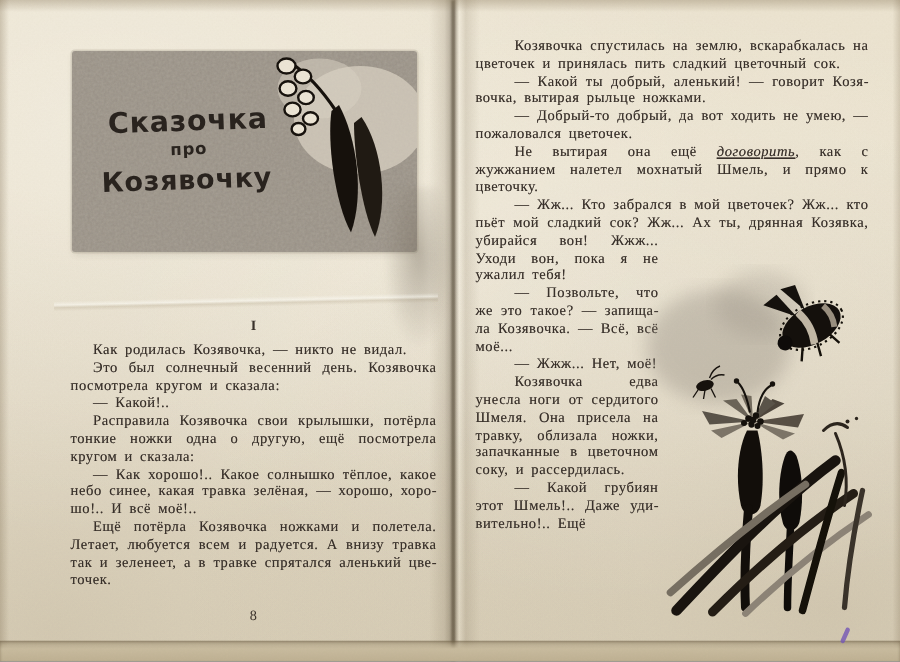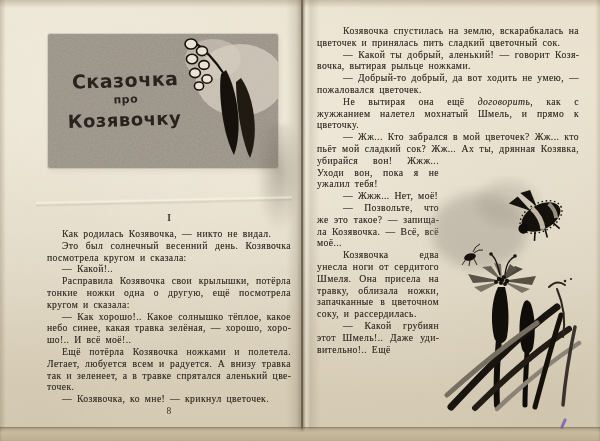--- a/index.html
+++ b/index.html
@@ -40,21 +40,21 @@
   
   .col p{margin:0;font-size:9.7px;line-height:11.8px;color:#38302a;text-align:justify;
     letter-spacing:.4px;word-spacing:2px;hyphens:auto;-webkit-hyphens:auto;
     text-shadow:0 0 .35px rgba(52,44,38,.55);}
   .lp-num{left:47px;top:213px;width:244px;text-align:center;font-size:9.5px;font-weight:bold;color:#3a322b;}
   .lp-text{left:47px;top:228px;width:244px;}
   .lp-text p{text-indent:15px;}
   .lp-pagenum{left:47px;top:406px;width:244px;text-align:center;font-size:9.5px;color:#3a322b;letter-spacing:.4px;}
   .rp-text{left:317px;top:25px;width:262px;}
   .rp-text p{text-indent:26px;}
-  .it{font-style:italic;}
+  .it{font-style:italic;text-decoration:underline;}
   .bee-float{float:right;width:150px;height:246px;margin:2px -16px 0 6px;position:relative;}
   .bee-float svg{position:absolute;left:0;top:0;}
 </style>
 </head>
 <body>
 
 <div class="photo">
 
   <div class="layer tb">
     <svg width="230" height="134" viewBox="0 0 230 134" xmlns="http://www.w3.org/2000/svg">
@@ -91,21 +91,20 @@
   </div>
 
   <div class="layer lp-num">I</div>
   <div class="layer lp-text col">
     <p>Как родилась Козявочка, — никто не видал.</p>
     <p>Это был солнечный весенний день. Козявочка по­смотрела кругом и сказала:</p>
     <p>— Какой!..</p>
     <p>Расправила Козявочка свои крылышки, потёрла тонкие ножки одна о другую, ещё посмотрела кругом и сказала:</p>
     <p>— Как хорошо!.. Какое солнышко тёплое, какое небо синее, какая травка зелёная, — хорошо, хоро­шо!.. И всё моё!..</p>
     <p>Ещё потёрла Козявочка ножками и полетела. Летает, любуется всем и радуется. А внизу травка так и зеленеет, а в травке спрятался аленький цве­точек.</p>
-    <p>— Козявочка, ко мне! — крикнул цветочек.</p>
   </div>
   <div class="layer lp-pagenum">8</div>
 
   <div class="layer rp-text col">
     <p>Козявочка спустилась на землю, вскарабкалась на цветочек и принялась пить сладкий цветочный сок.</p>
     <p>— Какой ты добрый, аленький! — говорит Козя­вочка, вытирая рыльце ножками.</p>
     <p>— Добрый-то добрый, да вот ходить не умею, — пожаловался цветочек.</p>
     <p><span>Не вытирая она ещё </span><span class="it">договорить</span><span>, как с жужжанием налетел мохнатый Шмель, и прямо к цветочку.</span></p>
     <p><span>— Жж... Кто забрался в мой цветочек? Жж... кто пьёт мой сладкий сок? Жж... Ах ты, дрянная </span><span class="bee-float">
           <svg width="150" height="252" viewBox="0 0 150 252" xmlns="http://www.w3.org/2000/svg">
@@ -164,22 +163,22 @@
           <path d="M52 252 C 76 229, 104 206, 134 186" stroke="#8d8477" stroke-width="4.5"></path>
           <path d="M90 250 C 98 220, 106 190, 116 158" stroke="#151109" stroke-width="5"></path>
           <path d="M118 248 C 120 224, 124 198, 130 170" stroke="#3a332a" stroke-width="3.5"></path>
           <path d="M112 132 C 118 146, 121 162, 118 180" stroke="#2c251d" stroke-width="2"></path>
           <path d="M104 130 q 8 -8 16 -2" stroke="#2c251d" stroke-width="2"></path>
         </g>
         <circle cx="120" cy="124" r="1.3" fill="#2c251d"></circle>
             <circle cx="126" cy="122" r="1.1" fill="#2c251d"></circle>
       </svg>
         </span><span>Козяв­ка, убирай­ся вон! Жжж... Ухо­ди вон, пока я не ужа­лил тебя!</span></p>
+    <p>— Позвольте, что же это такое? — запи­ща­ла Козя­воч­ка. — Всё, всё моё...</p>
     <p>— Жжж... Нет, моё!</p>
-    <p>— Позвольте, что же это такое? — запи­ща­ла Козя­воч­ка. — Всё, всё моё...</p>
     <p>Козя­воч­ка едва унес­ла ноги от сер­ди­то­го Шмеля. Она при­се­ла на трав­ку, об­ли­за­ла нож­ки, за­пач­кан­ные в цве­точ­ном соку, и рас­сер­ди­лась.</p>
     <p>— Какой гру­би­ян этот Шмель!.. Даже уди­ви­тель­но!.. Ещё</p>
   </div>
 
   <div class="layer smudge"></div>
   <div class="layer crease"></div>
   <div class="layer gutter"></div>
   <div class="layer gutter-line"></div>
   <div class="layer top-band"></div>
   <div class="layer left-edge"></div>

